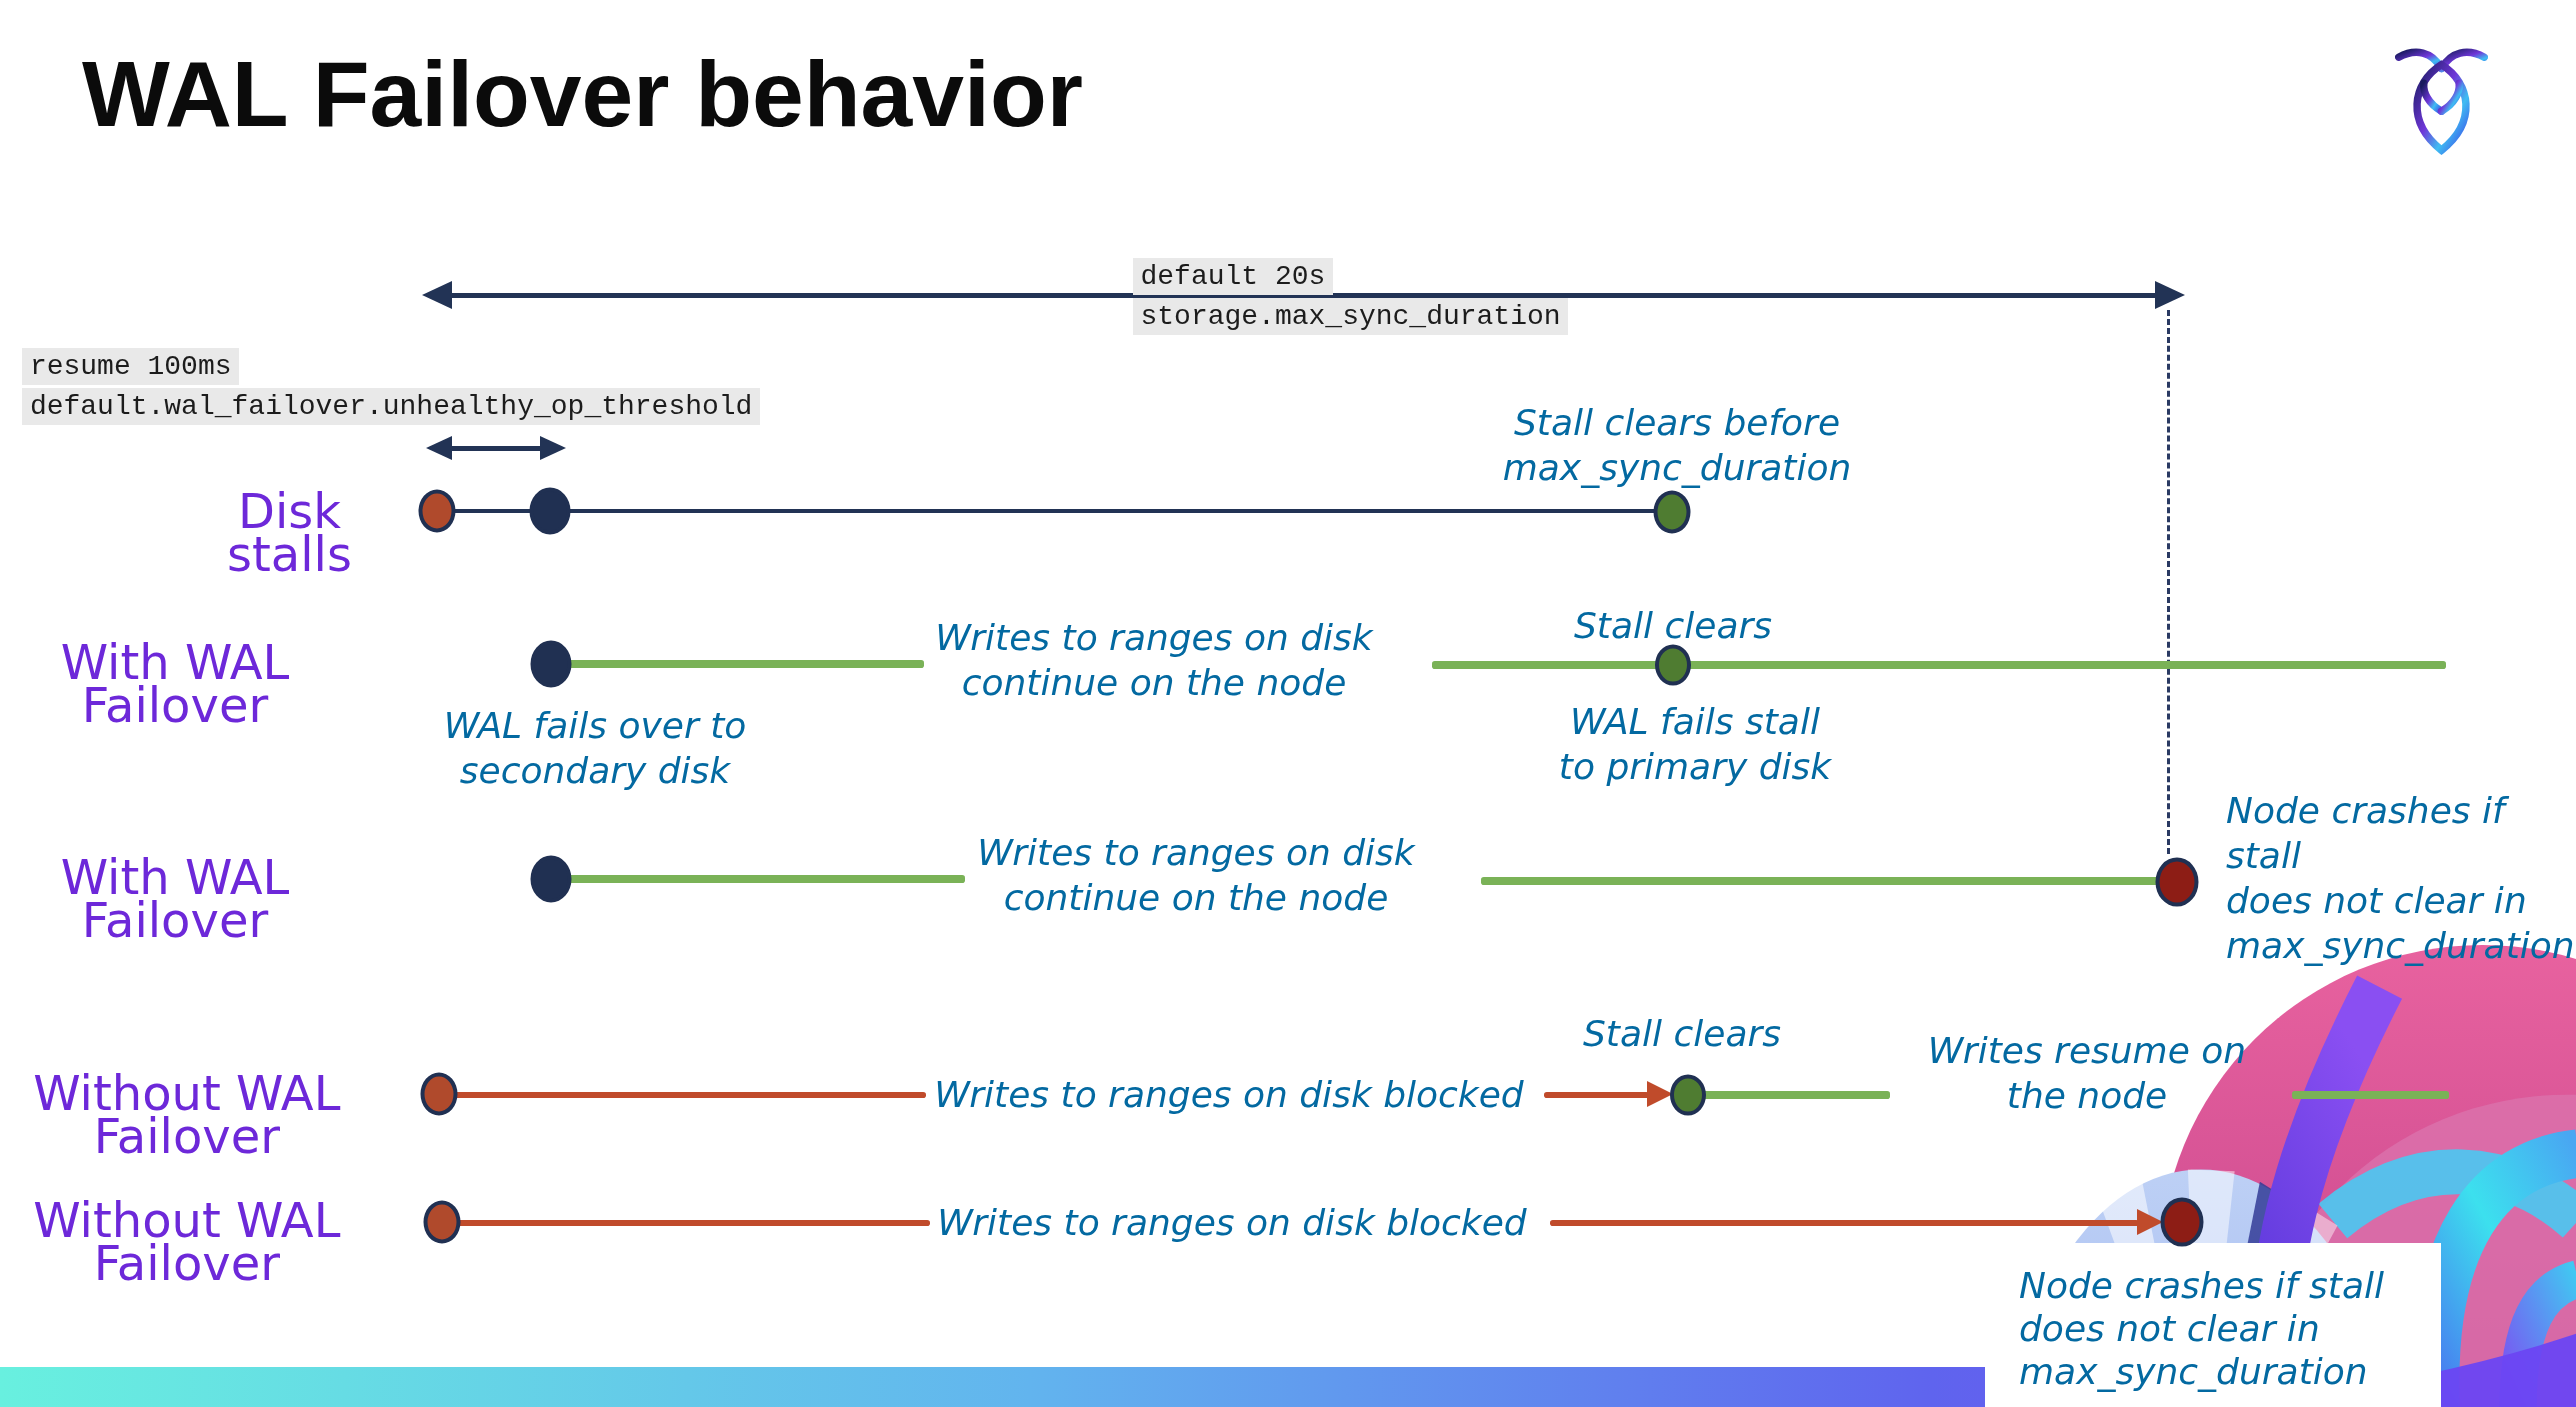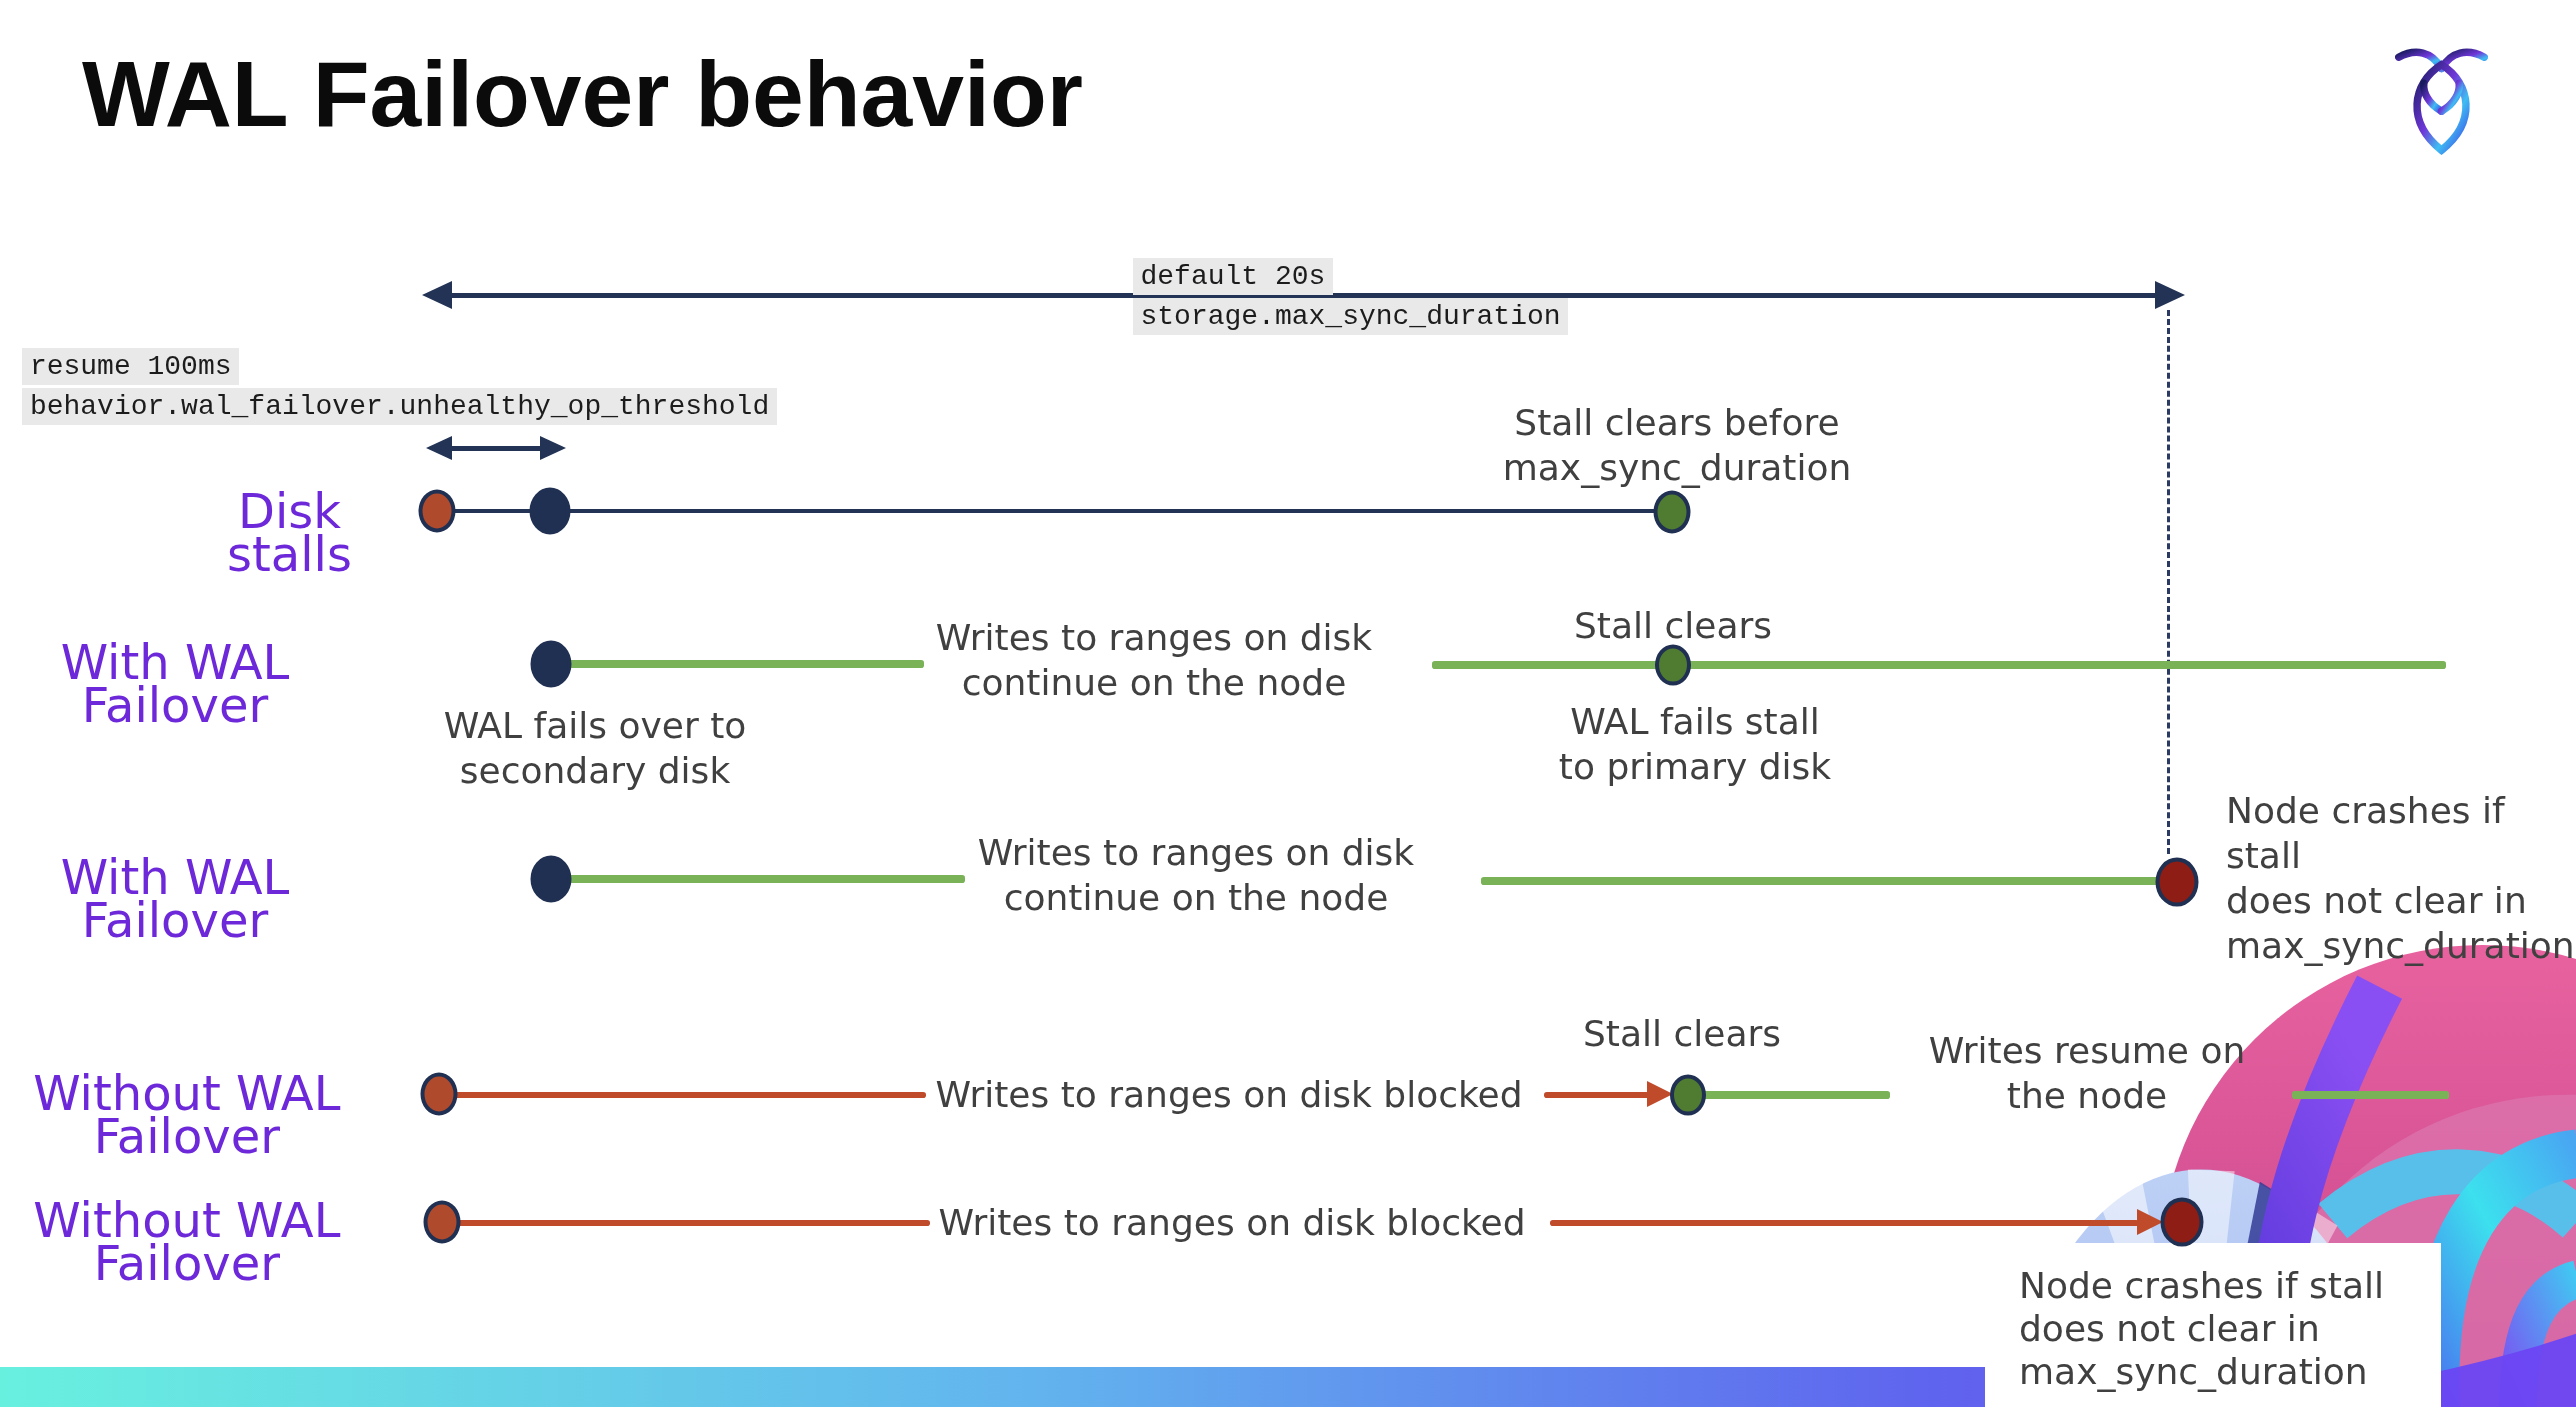--- a/index.html
+++ b/index.html
@@ -1,20 +1,20 @@
 <!DOCTYPE html>
 <html style="font-size:15px"><head>
 <meta charset="utf-8">
 <style>
   html,body{margin:0;padding:0;background:#ffffff;}
   #slide{position:relative;width:2576px;height:1408px;overflow:hidden;background:#ffffff;
          font-family:"DejaVu Sans",sans-serif;color:#161616;}
   .title{position:absolute;left:62px;top:41px;font-family:"Liberation Sans",sans-serif;
          font-weight:700;font-size:93px;letter-spacing:0px;color:#0b0b0b;z-index:3;margin-left:20px;}
-  .note{position:absolute;white-space:pre-line;font-size:36px;line-height:45px;color:#404040;z-index:3;}
+  .note{position:absolute;white-space:pre-line;font-size:36px;line-height:45px;color:#0369a1;z-index:3;font-style:italic;}
   .c{transform:translateX(-50%);text-align:center;}
   .rowlab{position:absolute;font-size:48px;line-height:43px;text-align:center;color:#6d28d9;z-index:3;}
   .badgegroup{position:absolute;z-index:5;}
   .badge{display:table;background:#e9e9e9;color:#1c1c1c;font-family:"Liberation Mono",monospace;
          font-size:28px;line-height:37px;padding:0 7.5px;margin-bottom:2.8px;white-space:pre;}
   .hline{position:absolute;z-index:2;border-radius:2.8px;}
   .navyline{background:#223355;}
   .greenline{background:#7ab257;}
   .redline{background:#c04b2b;}
   .dot{position:absolute;border-radius:50%;transform:translate(-50%,-50%);
@@ -97,21 +97,21 @@
   <div class="tri" style="left:422px;top:281px;border-top:14px solid transparent;border-bottom:14px solid transparent;border-right:30px solid #223355"></div>
   <div class="tri" style="left:2155px;top:281px;border-top:14px solid transparent;border-bottom:14px solid transparent;border-left:30px solid #223355"></div>
 
   <div class="badgegroup" style="left:1133px;top:258px">
     <div class="badge">default 20s</div>
     <div class="badge">storage.max_sync_duration</div>
   </div>
 
   <div class="badgegroup" style="left:22.4px;top:348px">
     <div class="badge">resume 100ms</div>
-    <div class="badge">behavior.wal_failover.unhealthy_op_threshold</div>
+    <div class="badge">default.wal_failover.unhealthy_op_threshold</div>
   </div>
 
   <div class="hline navyline" style="left:447px;top:446px;width:97px;height:4.7px"></div>
   <div class="tri" style="left:426px;top:436px;border-top:12px solid transparent;border-bottom:12px solid transparent;border-right:26px solid #223355"></div>
   <div class="tri" style="left:540px;top:436px;border-top:12px solid transparent;border-bottom:12px solid transparent;border-left:26px solid #223355"></div>
 
   <div class="dash" style="left:2167px;top:310px;height:544px"></div>
 
   <div class="rowlab" style="left:168px;top:490px;width:243px">Disk stalls</div>
   <div class="hline navyline" style="left:437px;top:509px;width:1235px;height:3.7px"></div>

